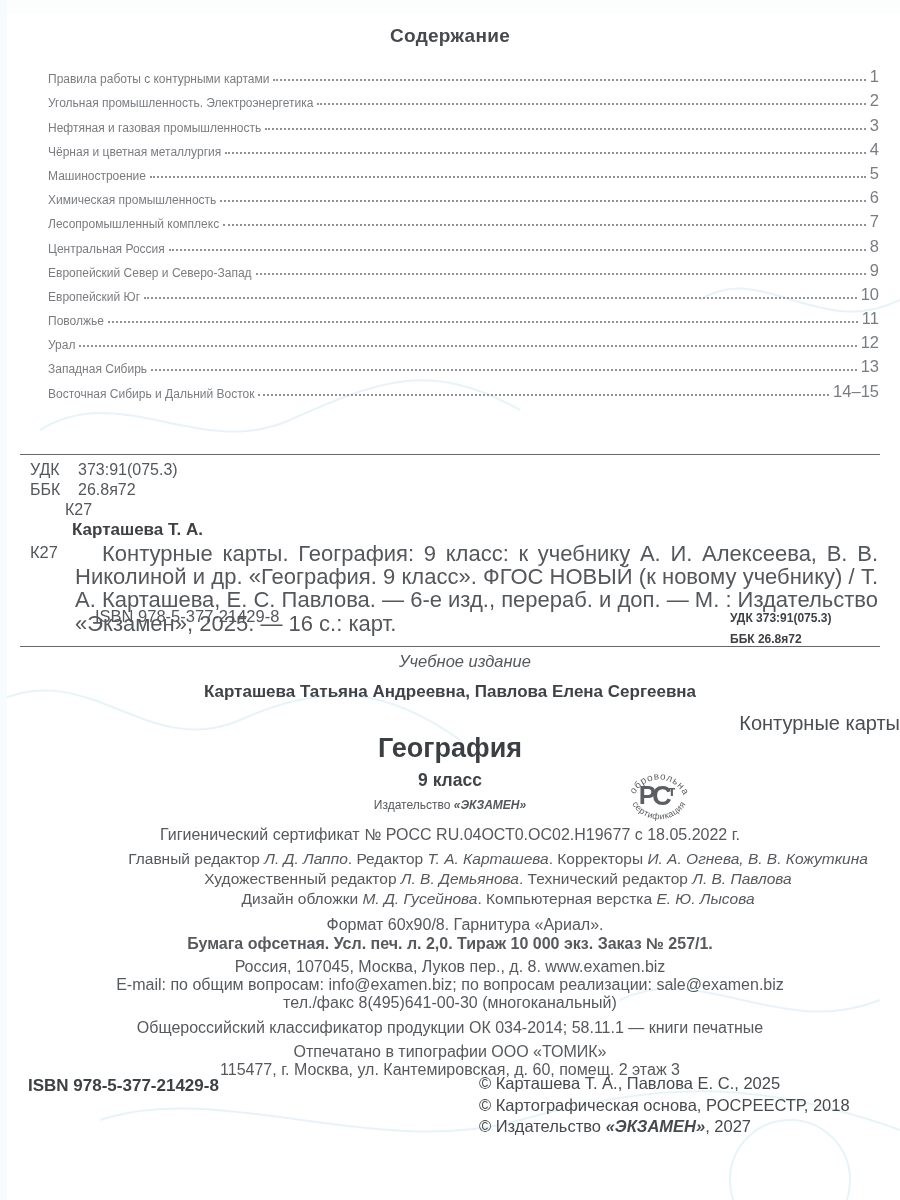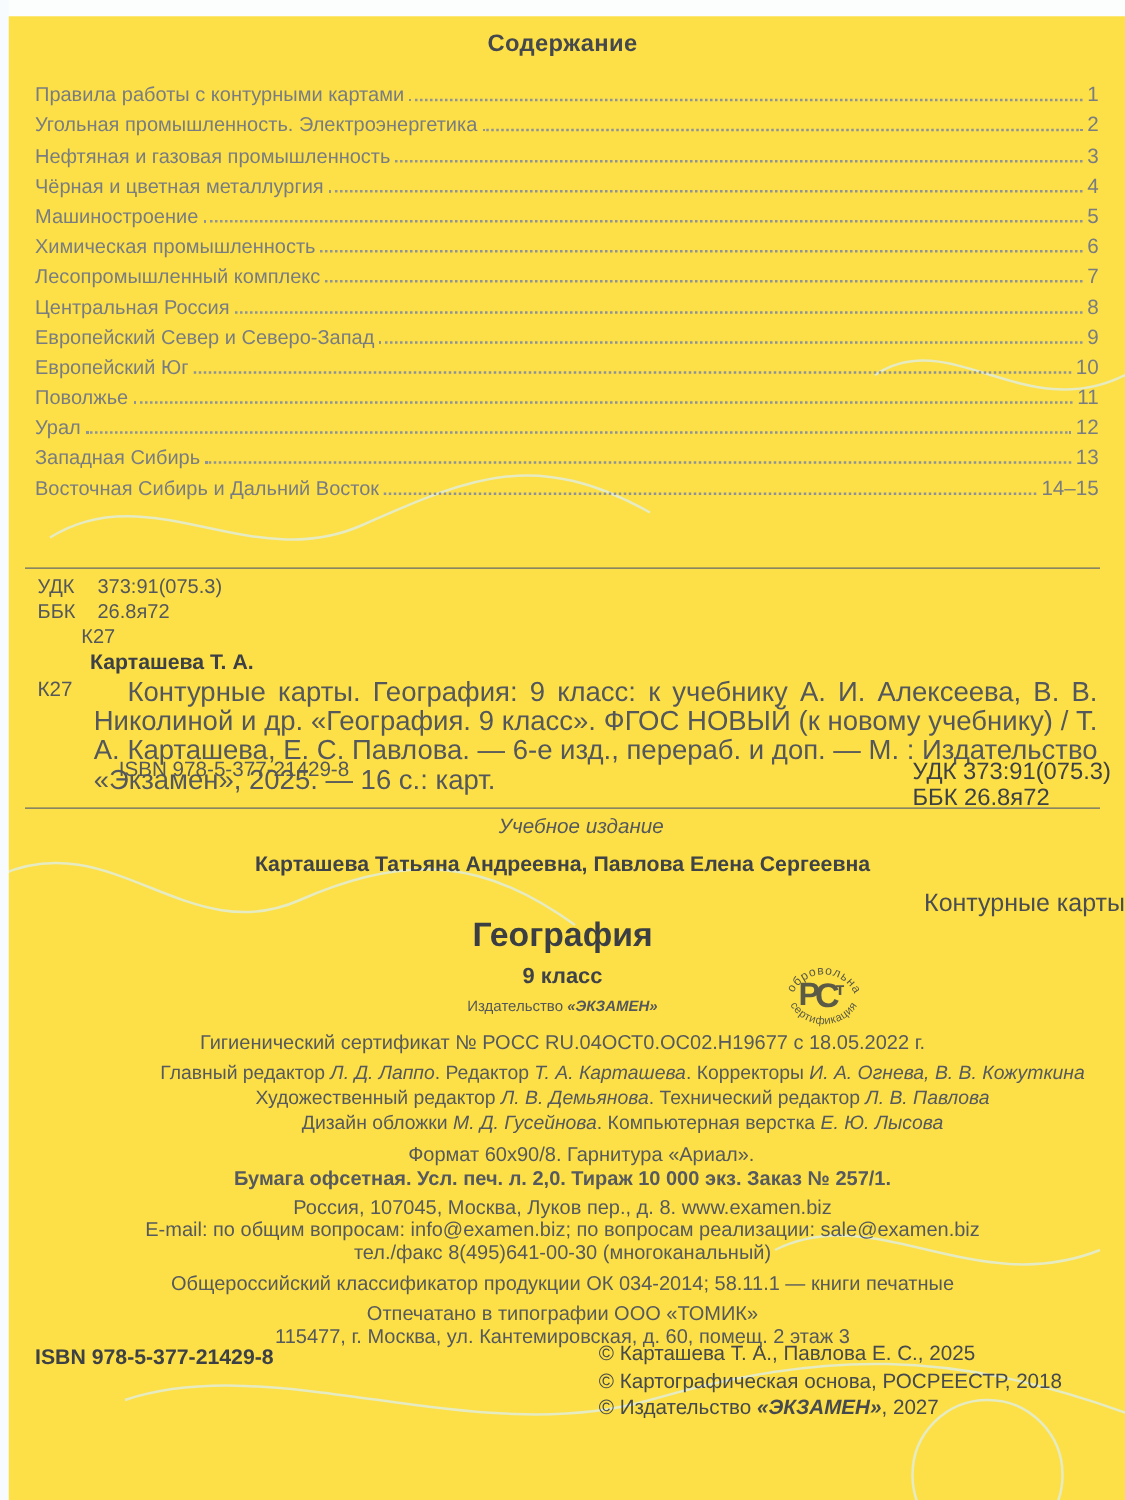--- a/index.html
+++ b/index.html
@@ -1,38 +1,38 @@
 <!DOCTYPE html>
 <html lang="ru"><head>
 <meta charset="utf-8">
 <style>
   html,body{margin:0;padding:0;}
   body{background:#d9e2e8;}
   .page{
     position:relative;
     width:900px;height:1200px;
     margin:0 auto;
-    background:#fde047;
+    background:#ffffff;
     overflow:hidden;
     font-family:"Liberation Sans","DejaVu Sans",sans-serif;
     color:#56595d;
   }
   .scan-top{position:absolute;top:0;left:0;right:0;height:13px;background:#fcfdfd;}
   .scan-left{position:absolute;top:0;left:0;bottom:0;width:7px;background:#f7fbfd;}
   .showthrough{position:absolute;top:0;left:0;}
 
   
   .toc-title{
     position:absolute;top:25px;left:0;width:100%;
     text-align:center;font-size:19px;font-weight:bold;color:#45494d;
     letter-spacing:.3px;
   }
   .toc-list{position:absolute;top:62px;left:28px;right:21px;}
   .toc-row{display:flex;align-items:flex-end;height:24.2px;}
-  .toc-label{white-space:nowrap;font-size:16px;color:#797c80;}
+  .toc-label{white-space:nowrap;font-size:12px;color:#797c80;margin-left:20px;}
   .toc-dots{flex:1 1 auto;min-width:12px;margin:0 3px 5px 4px;border-bottom:2px dotted #8f9297;}
   .toc-page{white-space:nowrap;font-size:16.5px;color:#797c80;padding-left:1px;}
 
   
   .rule{position:absolute;left:20px;right:20px;border-top:1.5px solid #64686c;height:0;}
   .rule-1{top:454px;}
   .rule-2{top:646px;}
 
   
   .catalog{position:absolute;top:460px;left:30px;font-size:16px;line-height:20px;color:#54575b;}
@@ -44,21 +44,21 @@
 
   .bib{position:absolute;top:542px;left:30px;right:22px;}
   .bib-k27{position:absolute;left:0;top:1px;font-size:16.5px;color:#54575b;}
   .bib-text{
     margin:0 0 0 45px;text-indent:27px;text-align:justify;
     font-size:22px;line-height:23.2px;color:#54575b;
   }
   .bib-isbn{position:absolute;top:607px;left:95px;font-size:16.5px;color:#54575b;}
   .udk-right{
     position:absolute;top:608px;left:730px;
-    font-size:19px;font-weight:normal;line-height:20.5px;color:#3d4145;white-space:nowrap;
+    font-size:12px;font-weight:bold;line-height:20.5px;color:#3d4145;white-space:nowrap;
   }
 
   
   .cline{position:absolute;left:0;width:100%;text-align:center;white-space:nowrap;}
   .ed-type{top:652px;font-size:16.5px;font-style:italic;color:#55585c;padding-left:15px;}
   .ed-authors{top:682px;font-size:17px;font-weight:bold;color:#3f4347;}
   .ed-series{top:712px;font-size:20px;color:#4a4e52;text-align:right;}
   .ed-title{top:733px;font-size:27px;font-weight:bold;color:#3b3f43;}
   .ed-grade{top:770px;font-size:17.5px;font-weight:bold;color:#3f4347;}
   .ed-pub{top:798px;font-size:12px;color:#54575b;}

